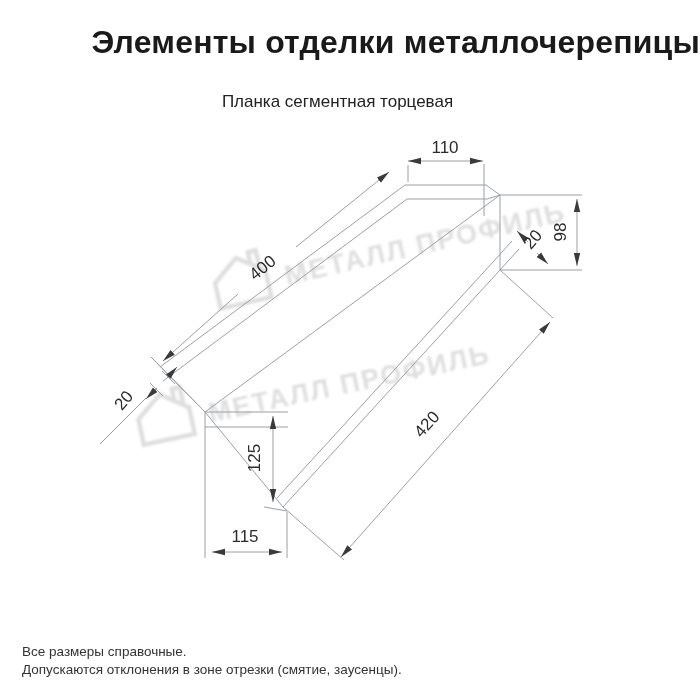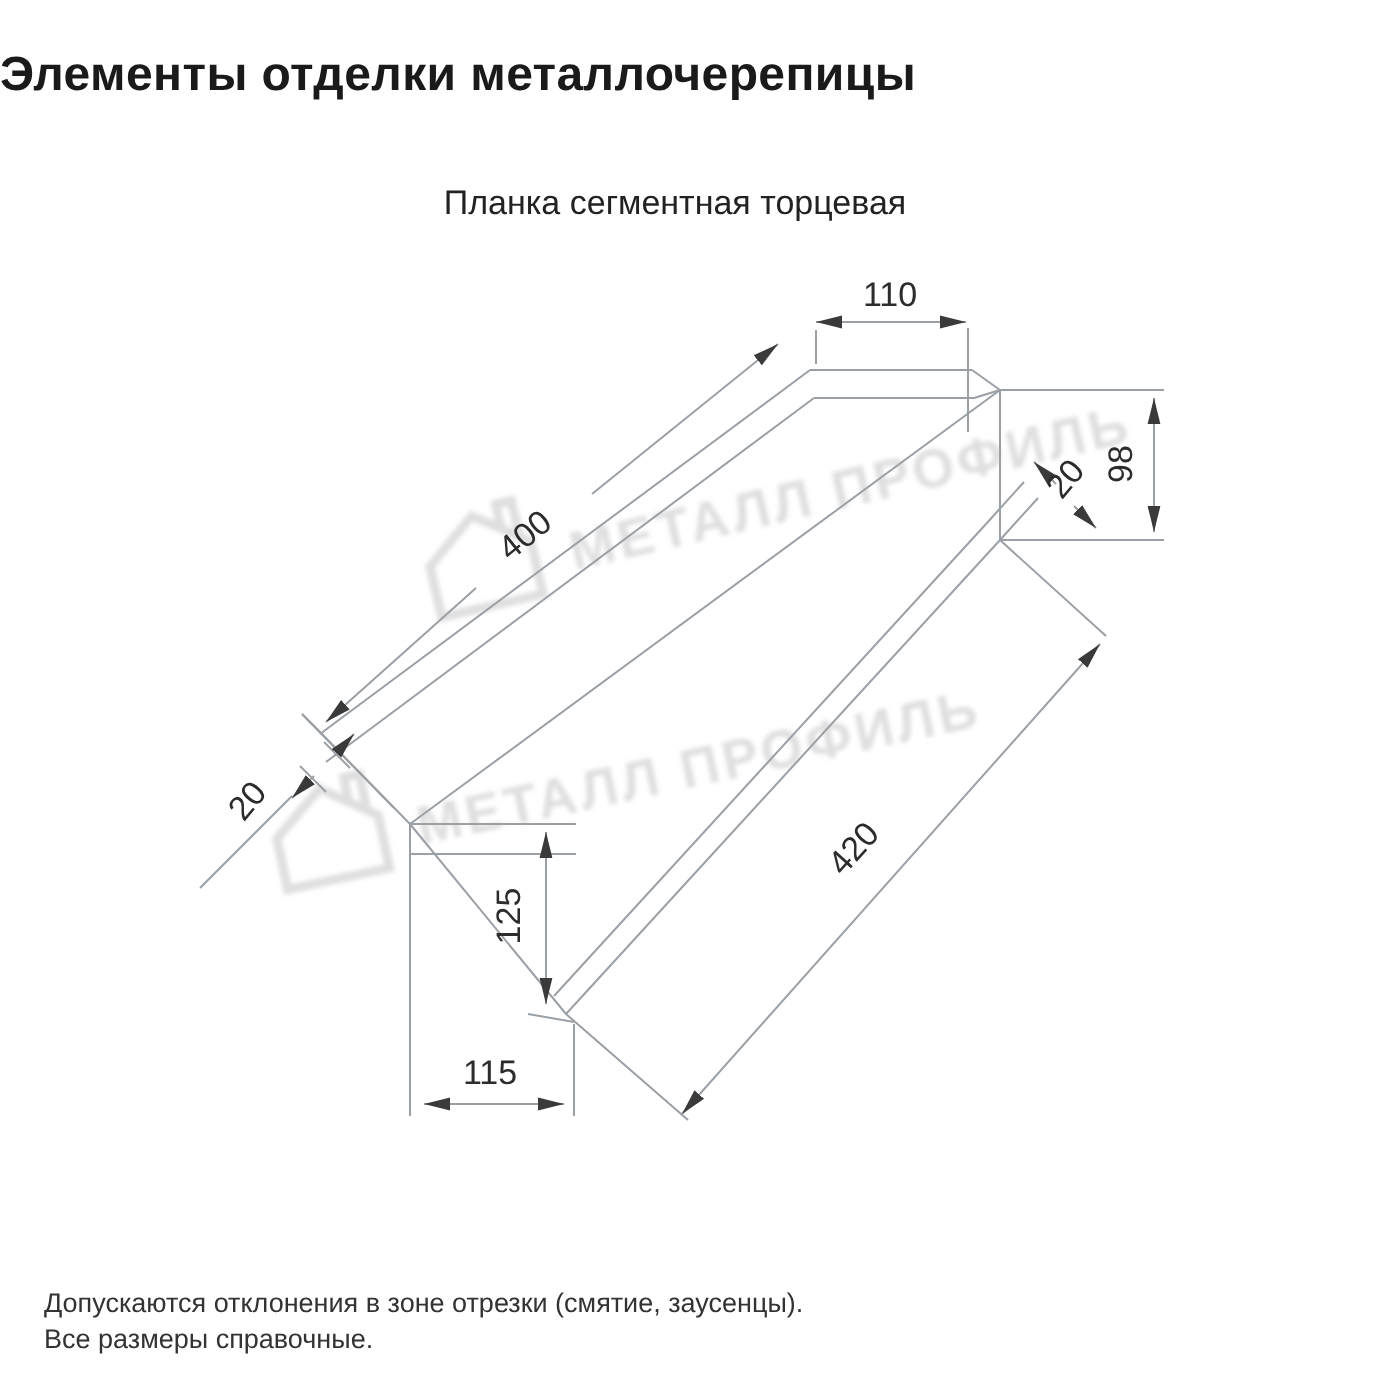--- a/index.html
+++ b/index.html
@@ -1,22 +1,22 @@
 <!DOCTYPE html>
 <html><head>
 <meta charset="utf-8">
 <style>
   html,body{margin:0;padding:0;}
   body{
     width:700px;height:700px;position:relative;background:#ffffff;
     font-family:"Liberation Sans", sans-serif;overflow:hidden;
   }
   .page-title{
-    position:absolute;left:0;top:24px;width:700px;text-align:left;
-    font-size:24px;font-weight:bold;color:#1a1a1a;letter-spacing:0.2px;
+    position:absolute;left:0;top:24px;width:700px;text-align:right;
+    font-size:32px;font-weight:bold;color:#1a1a1a;letter-spacing:0.2px;
   }
   .drawing-subtitle{
     position:absolute;left:0;top:93px;width:675px;text-align:center;
     font-size:17px;color:#222222;line-height:18px;
   }
   .footer-notes{
     position:absolute;left:22px;top:643px;width:640px;
     font-size:13.5px;color:#333333;line-height:18px;
   }
   svg.drawing{position:absolute;left:0;top:0;}
@@ -119,15 +119,15 @@
     <text transform="translate(537,243) rotate(-50)">20</text>
     <text transform="translate(266,272) rotate(-39)">400</text>
     <text transform="translate(431,428) rotate(-48)">420</text>
     <text transform="translate(128,404) rotate(-50)">20</text>
     <text transform="translate(260,458) rotate(-90)">125</text>
     <text transform="translate(245,542)">115</text>
   </g>
 </svg>
 
 <div class="footer-notes">
+  <div>Все размеры справочные.</div>
   <div>Допускаются отклонения в зоне отрезки (смятие, заусенцы).</div>
-  <div>Все размеры справочные.</div>
 </div>
 
 </body></html>

